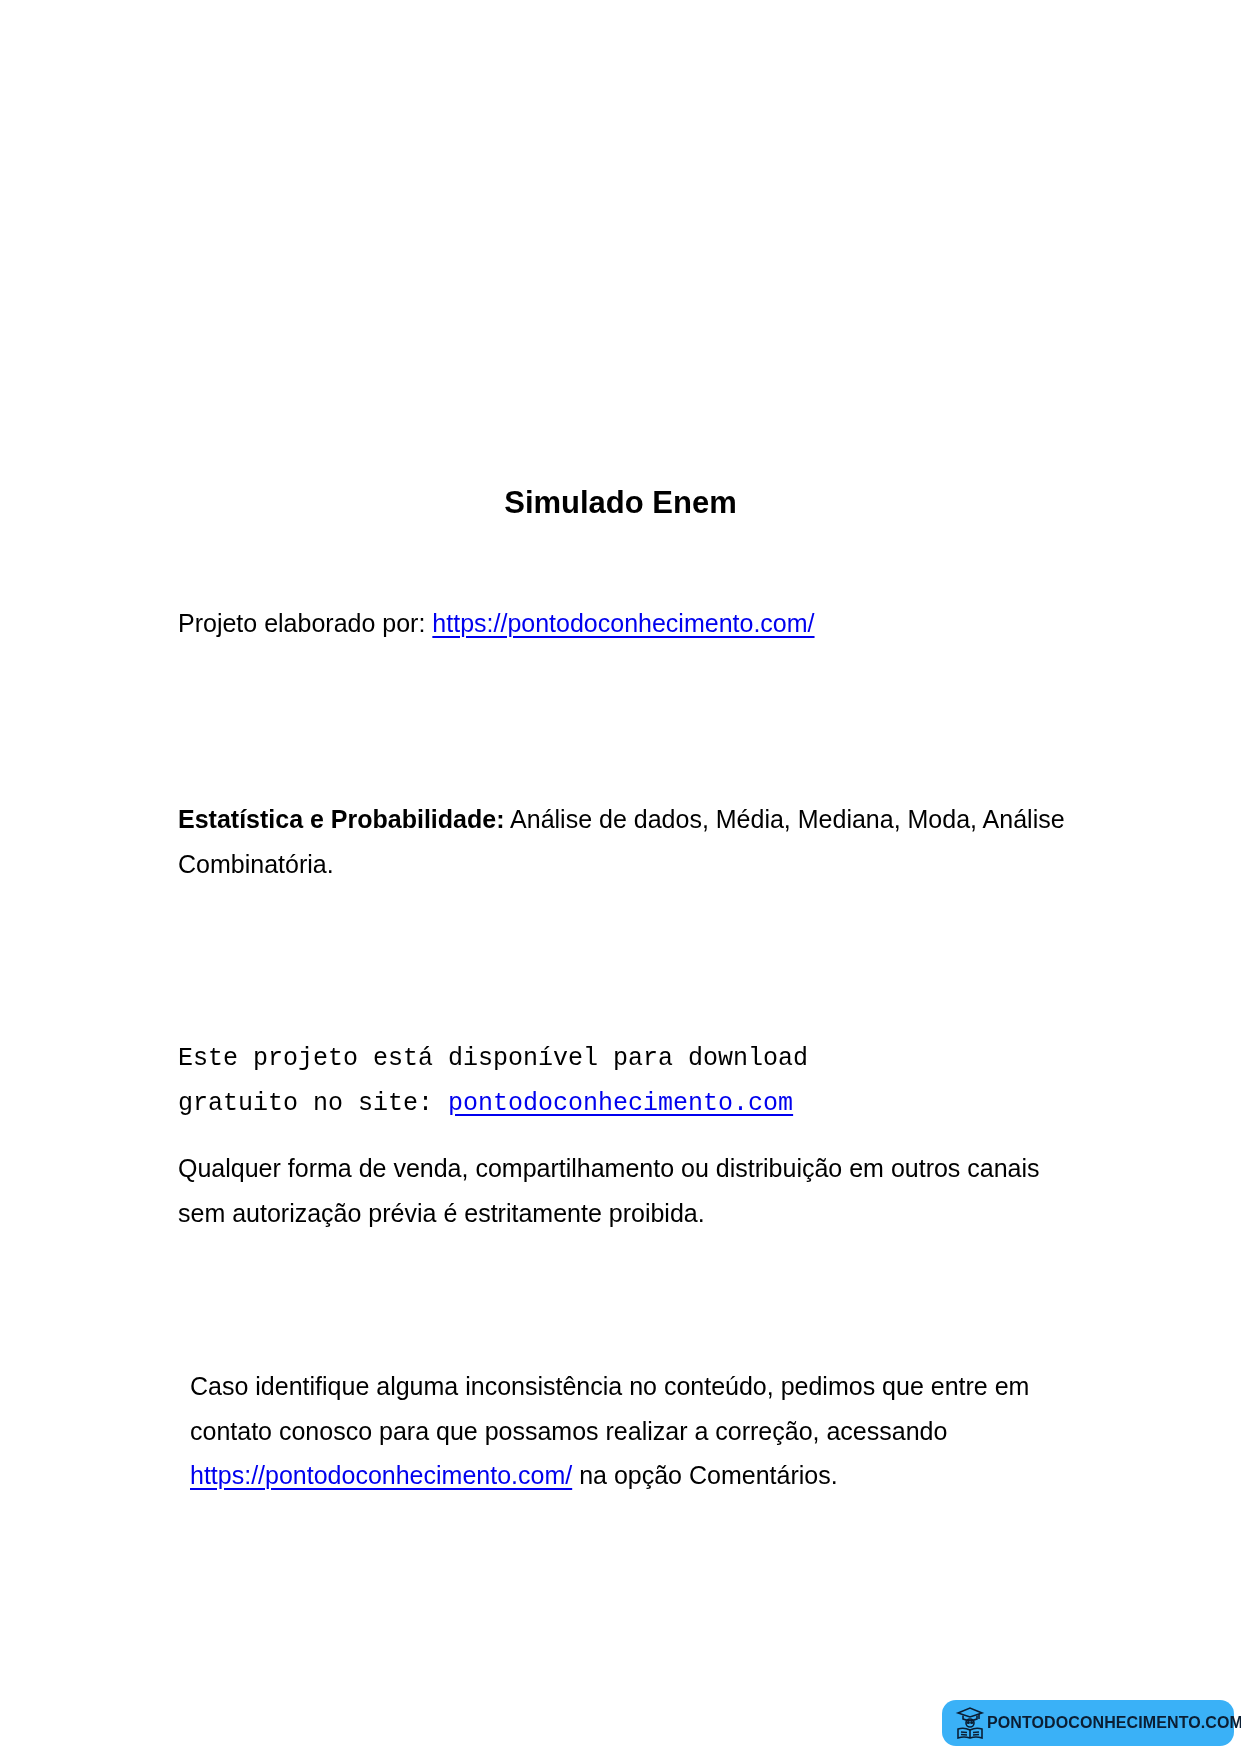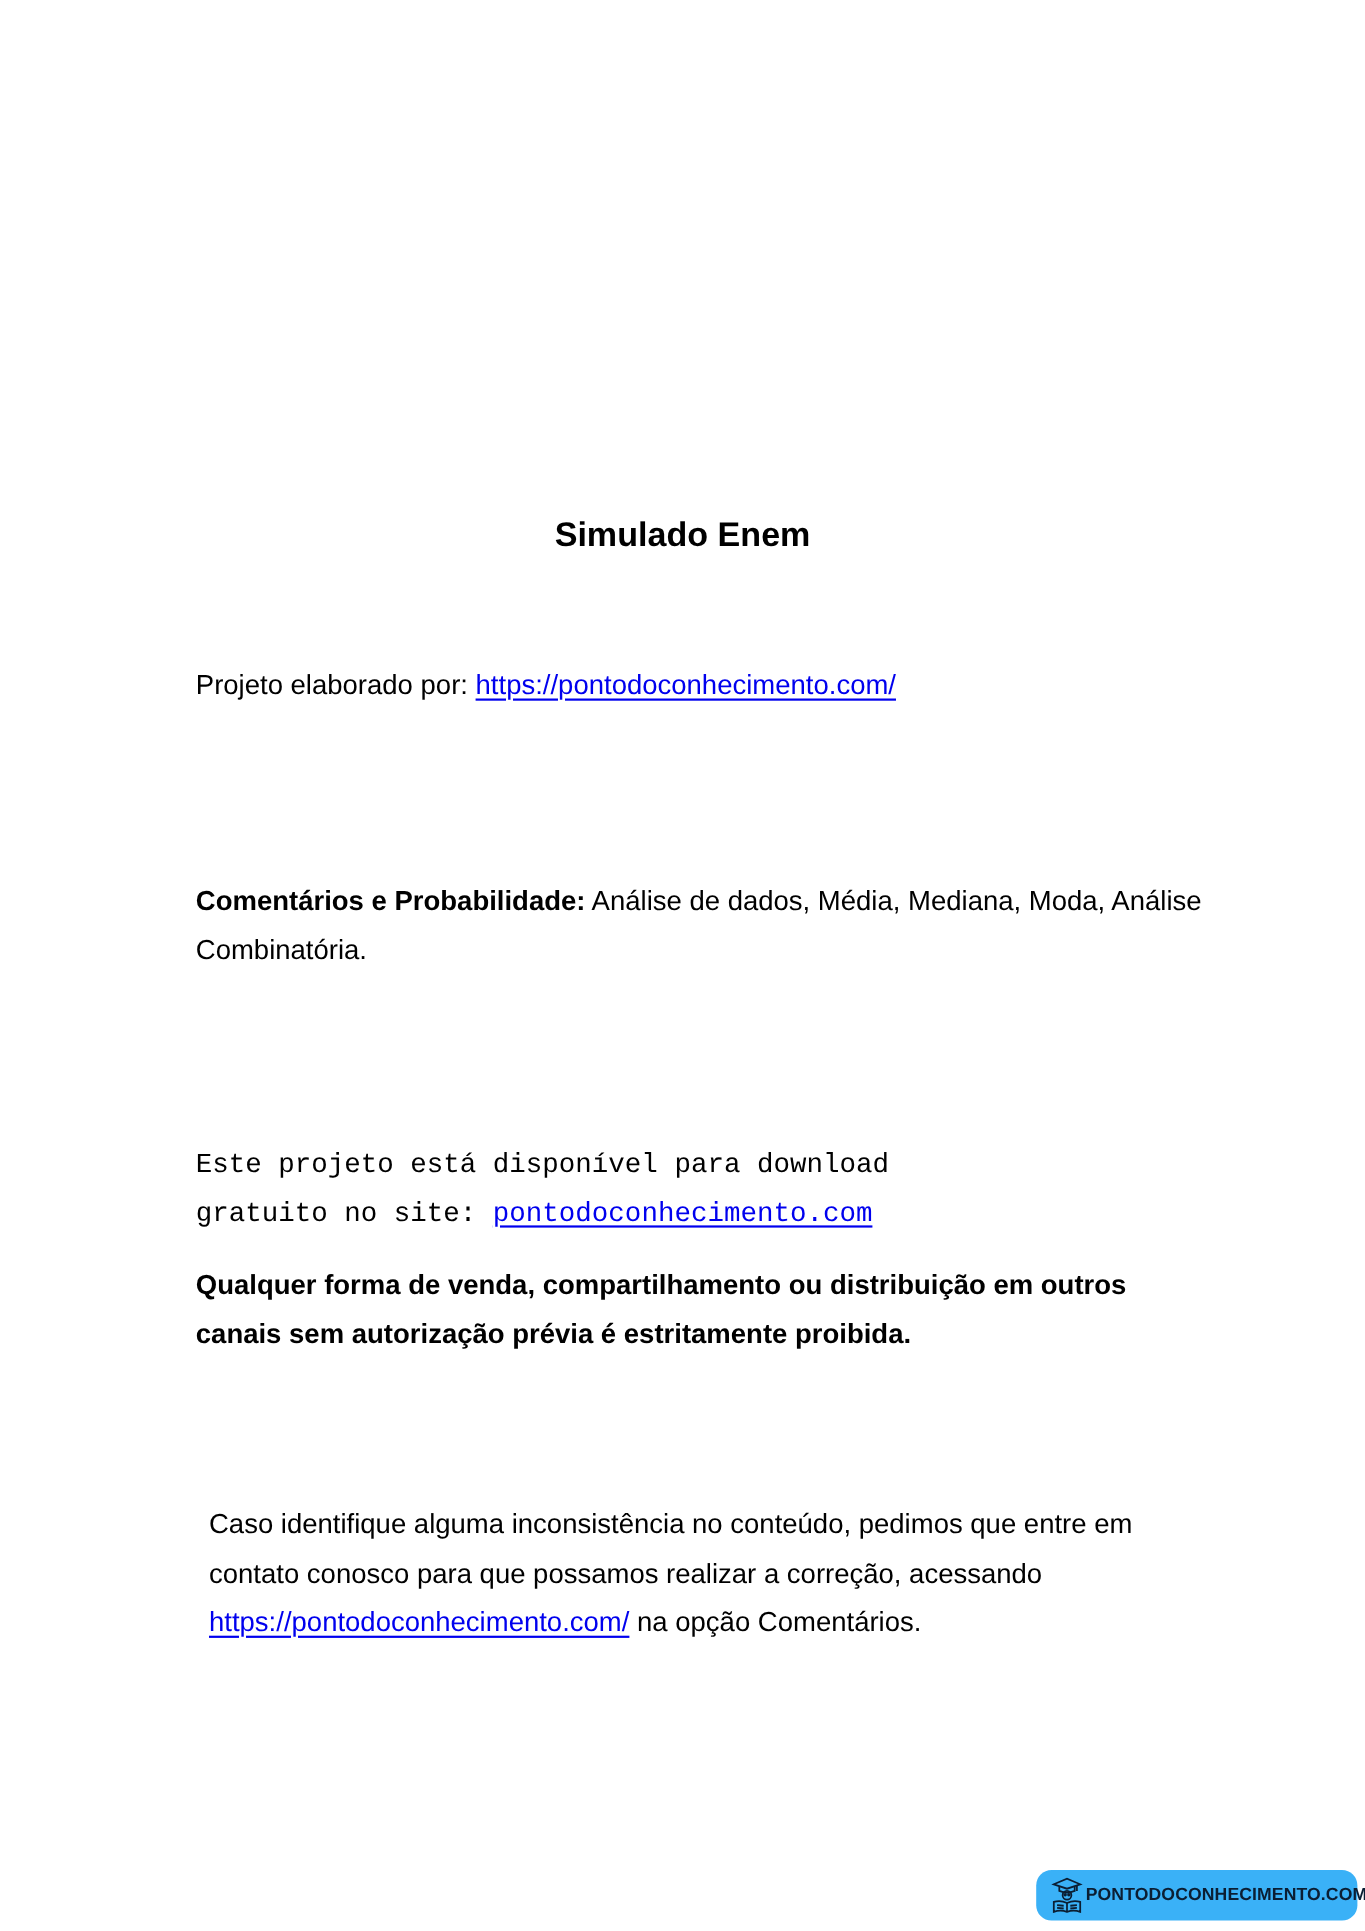--- a/index.html
+++ b/index.html
@@ -10,40 +10,40 @@
     body {
       width: 1241px;
       height: 1755px;
       position: relative;
       overflow: hidden;
       font-family: "Liberation Sans", sans-serif;
       color: #000000;
     }
     .page-title {
       position: absolute;
-      top: 468px;
+      top: 485px;
       left: 0;
       width: 1241px;
       text-align: center;
       font-weight: bold;
       font-size: 31px;
       line-height: 36px;
     }
     .para {
       position: absolute;
       left: 178px;
       width: 920px;
       font-size: 25px;
       line-height: 44.5px;
       margin: 0;
     }
     .credit { top: 601px; }
     .topics { top: 797px; }
     .availability { top: 1037px; font-family: Liberation Mono, monospace; }
-    .restriction { top: 1146px; font-weight: bold; }
+    .restriction { top: 1146px; }
     .contact { top: 1364px; }
     a.link {
       color: #0000ee;
       text-decoration: underline;
       text-decoration-thickness: 2px;
       text-underline-offset: 4px;
     }
     .bold { font-weight: bold; }
     .badge {
       position: absolute;
@@ -77,21 +77,21 @@
 
 <div>
 
   <div class="page-title">Simulado Enem</div>
 
   <p class="para credit">
     <span>Projeto elaborado por: </span><a class="link">https://pontodoconhecimento.com/</a>
   </p>
 
   <p class="para topics">
-    <span class="bold">Comentários e Probabilidade:</span><span> Análise de dados, Média, Mediana, Moda, Análise Combinatória.</span>
+    <span class="bold">Estatística e Probabilidade:</span><span> Análise de dados, Média, Mediana, Moda, Análise Combinatória.</span>
   </p>
 
   <p class="para availability" style="width: 760px;">
     <span>Este projeto está disponível para download gratuito no site: </span><a class="link">pontodoconhecimento.com</a>
   </p>
 
   <p class="para restriction" style="width: 900px;">Qualquer forma de venda, compartilhamento ou distribuição em outros canais sem autorização prévia é estritamente proibida.</p>
 
   <p class="para contact" style="width: 900px; margin-left: 12px;">
     <span>Caso identifique alguma inconsistência no conteúdo, pedimos que entre em contato conosco para que possamos realizar a correção, acessando </span><a class="link">https://pontodoconhecimento.com/</a><span> na opção Comentários.</span>

